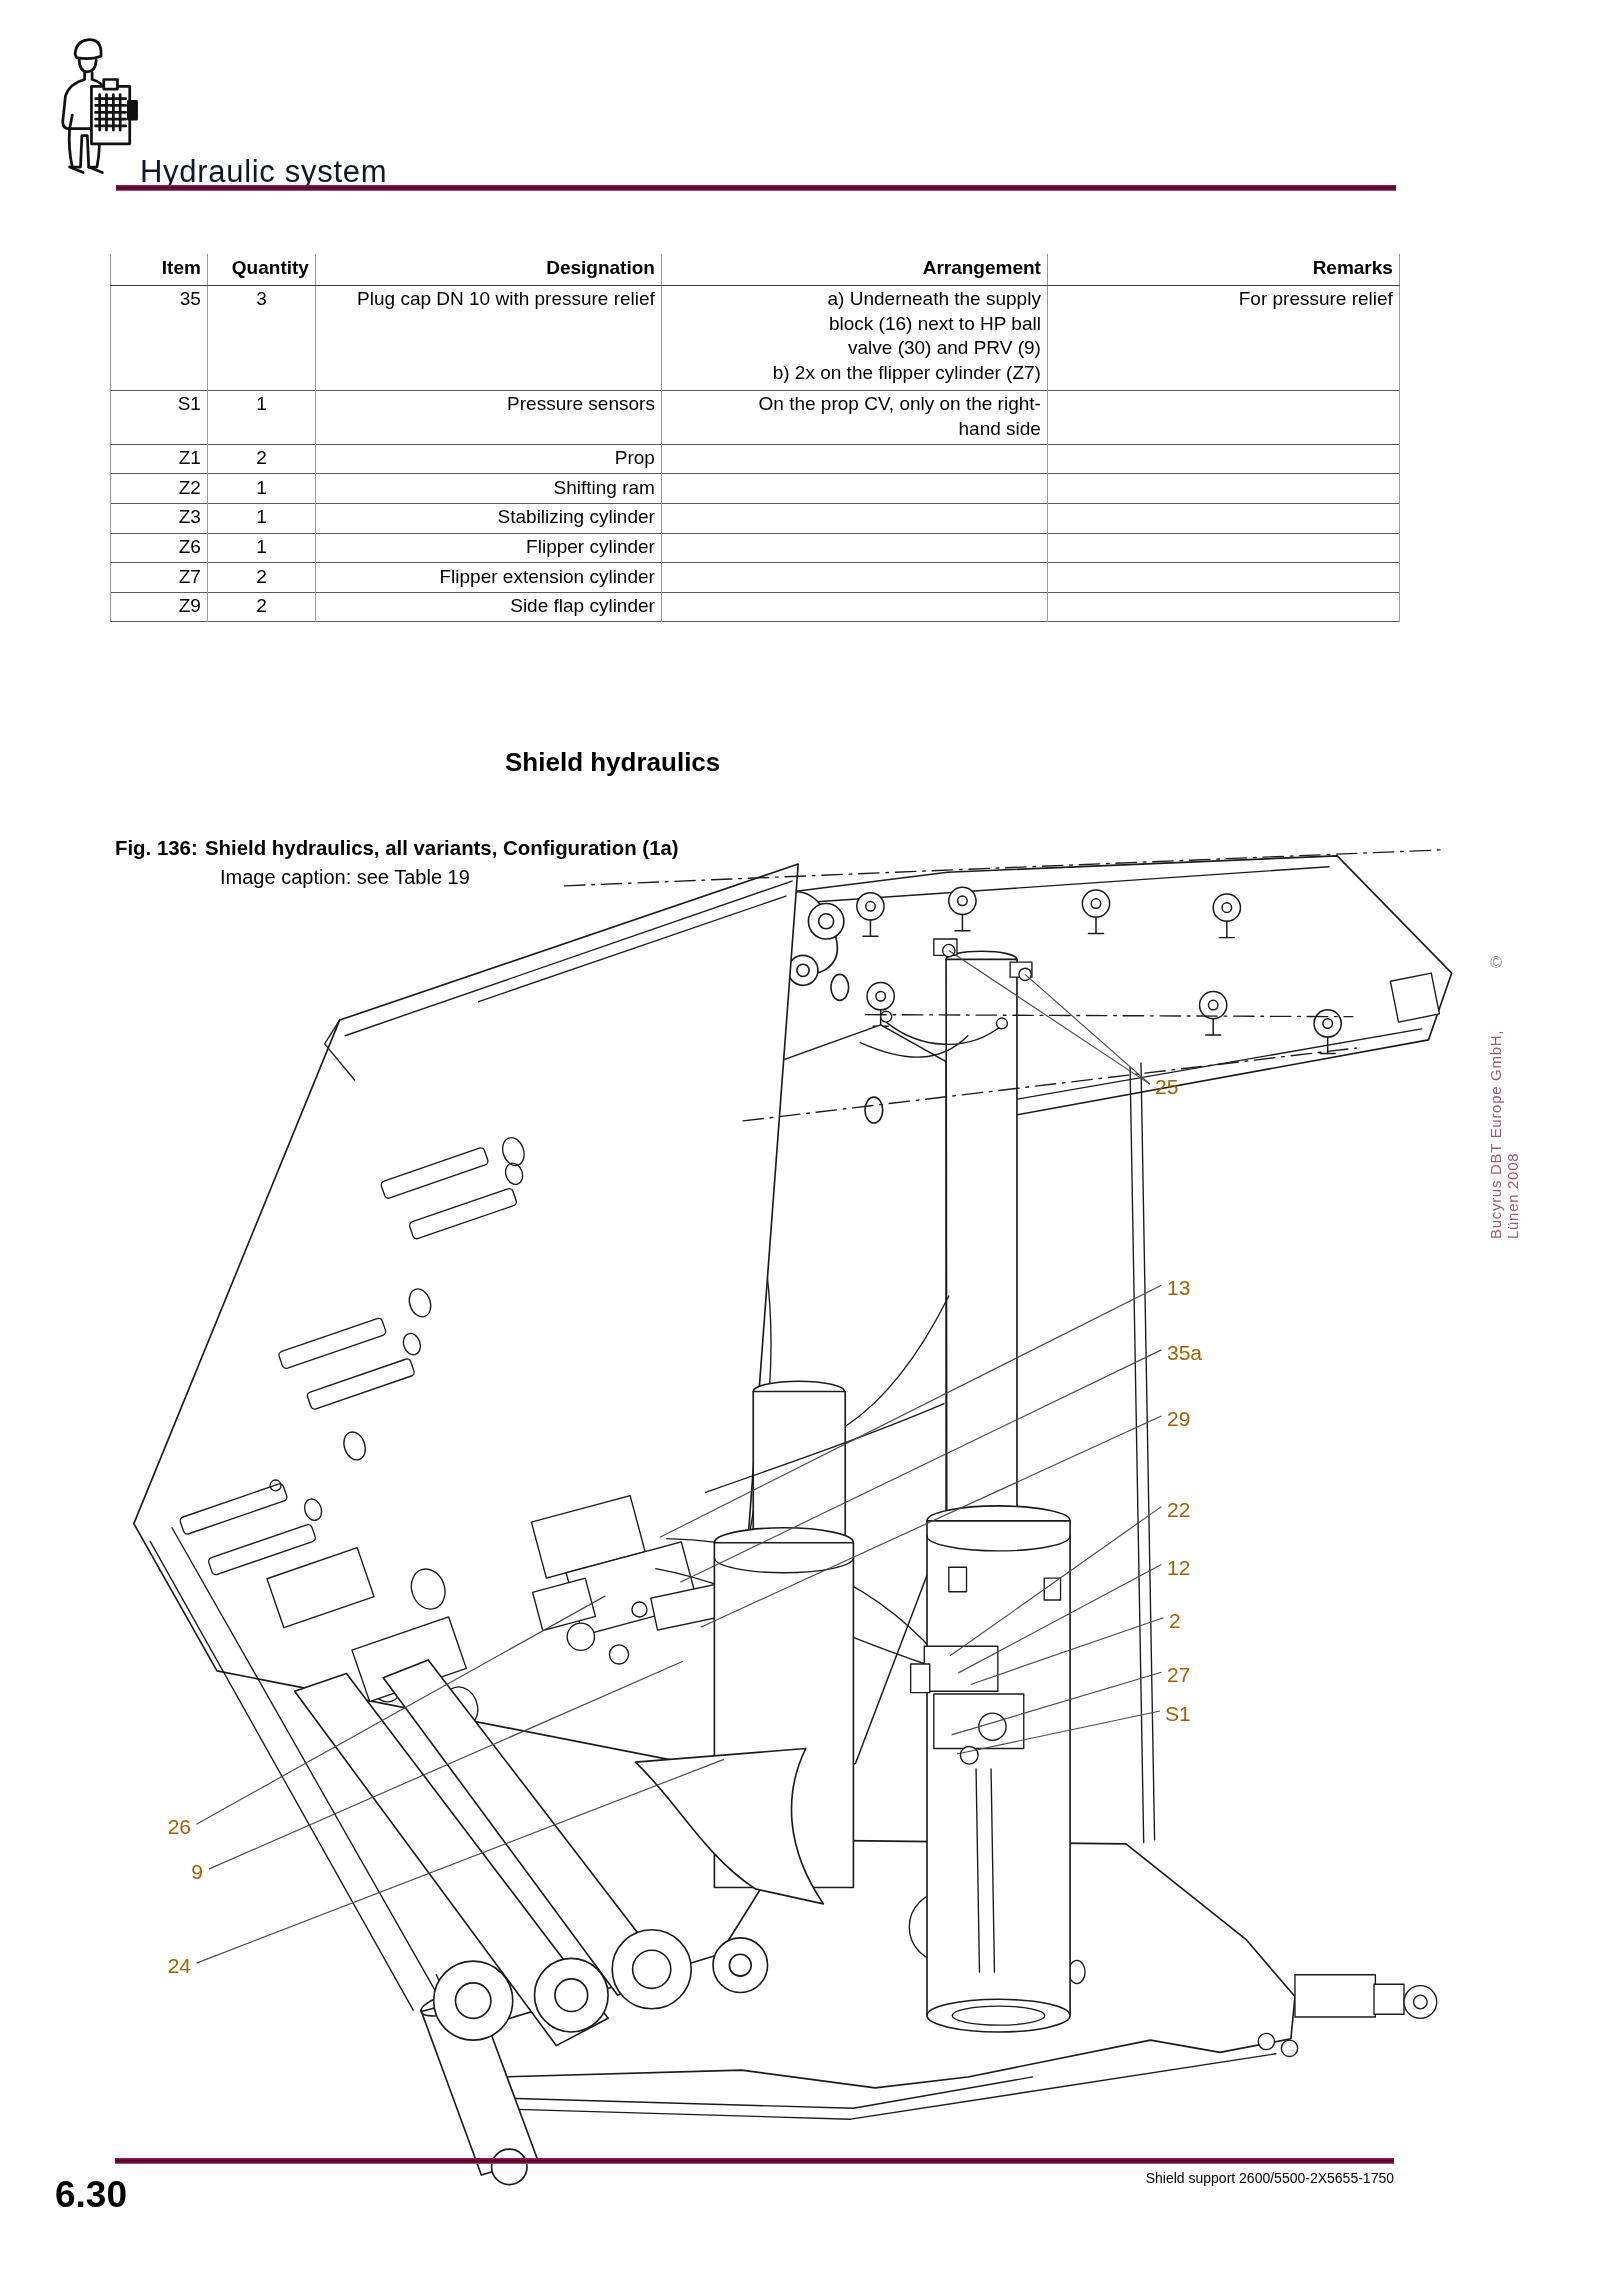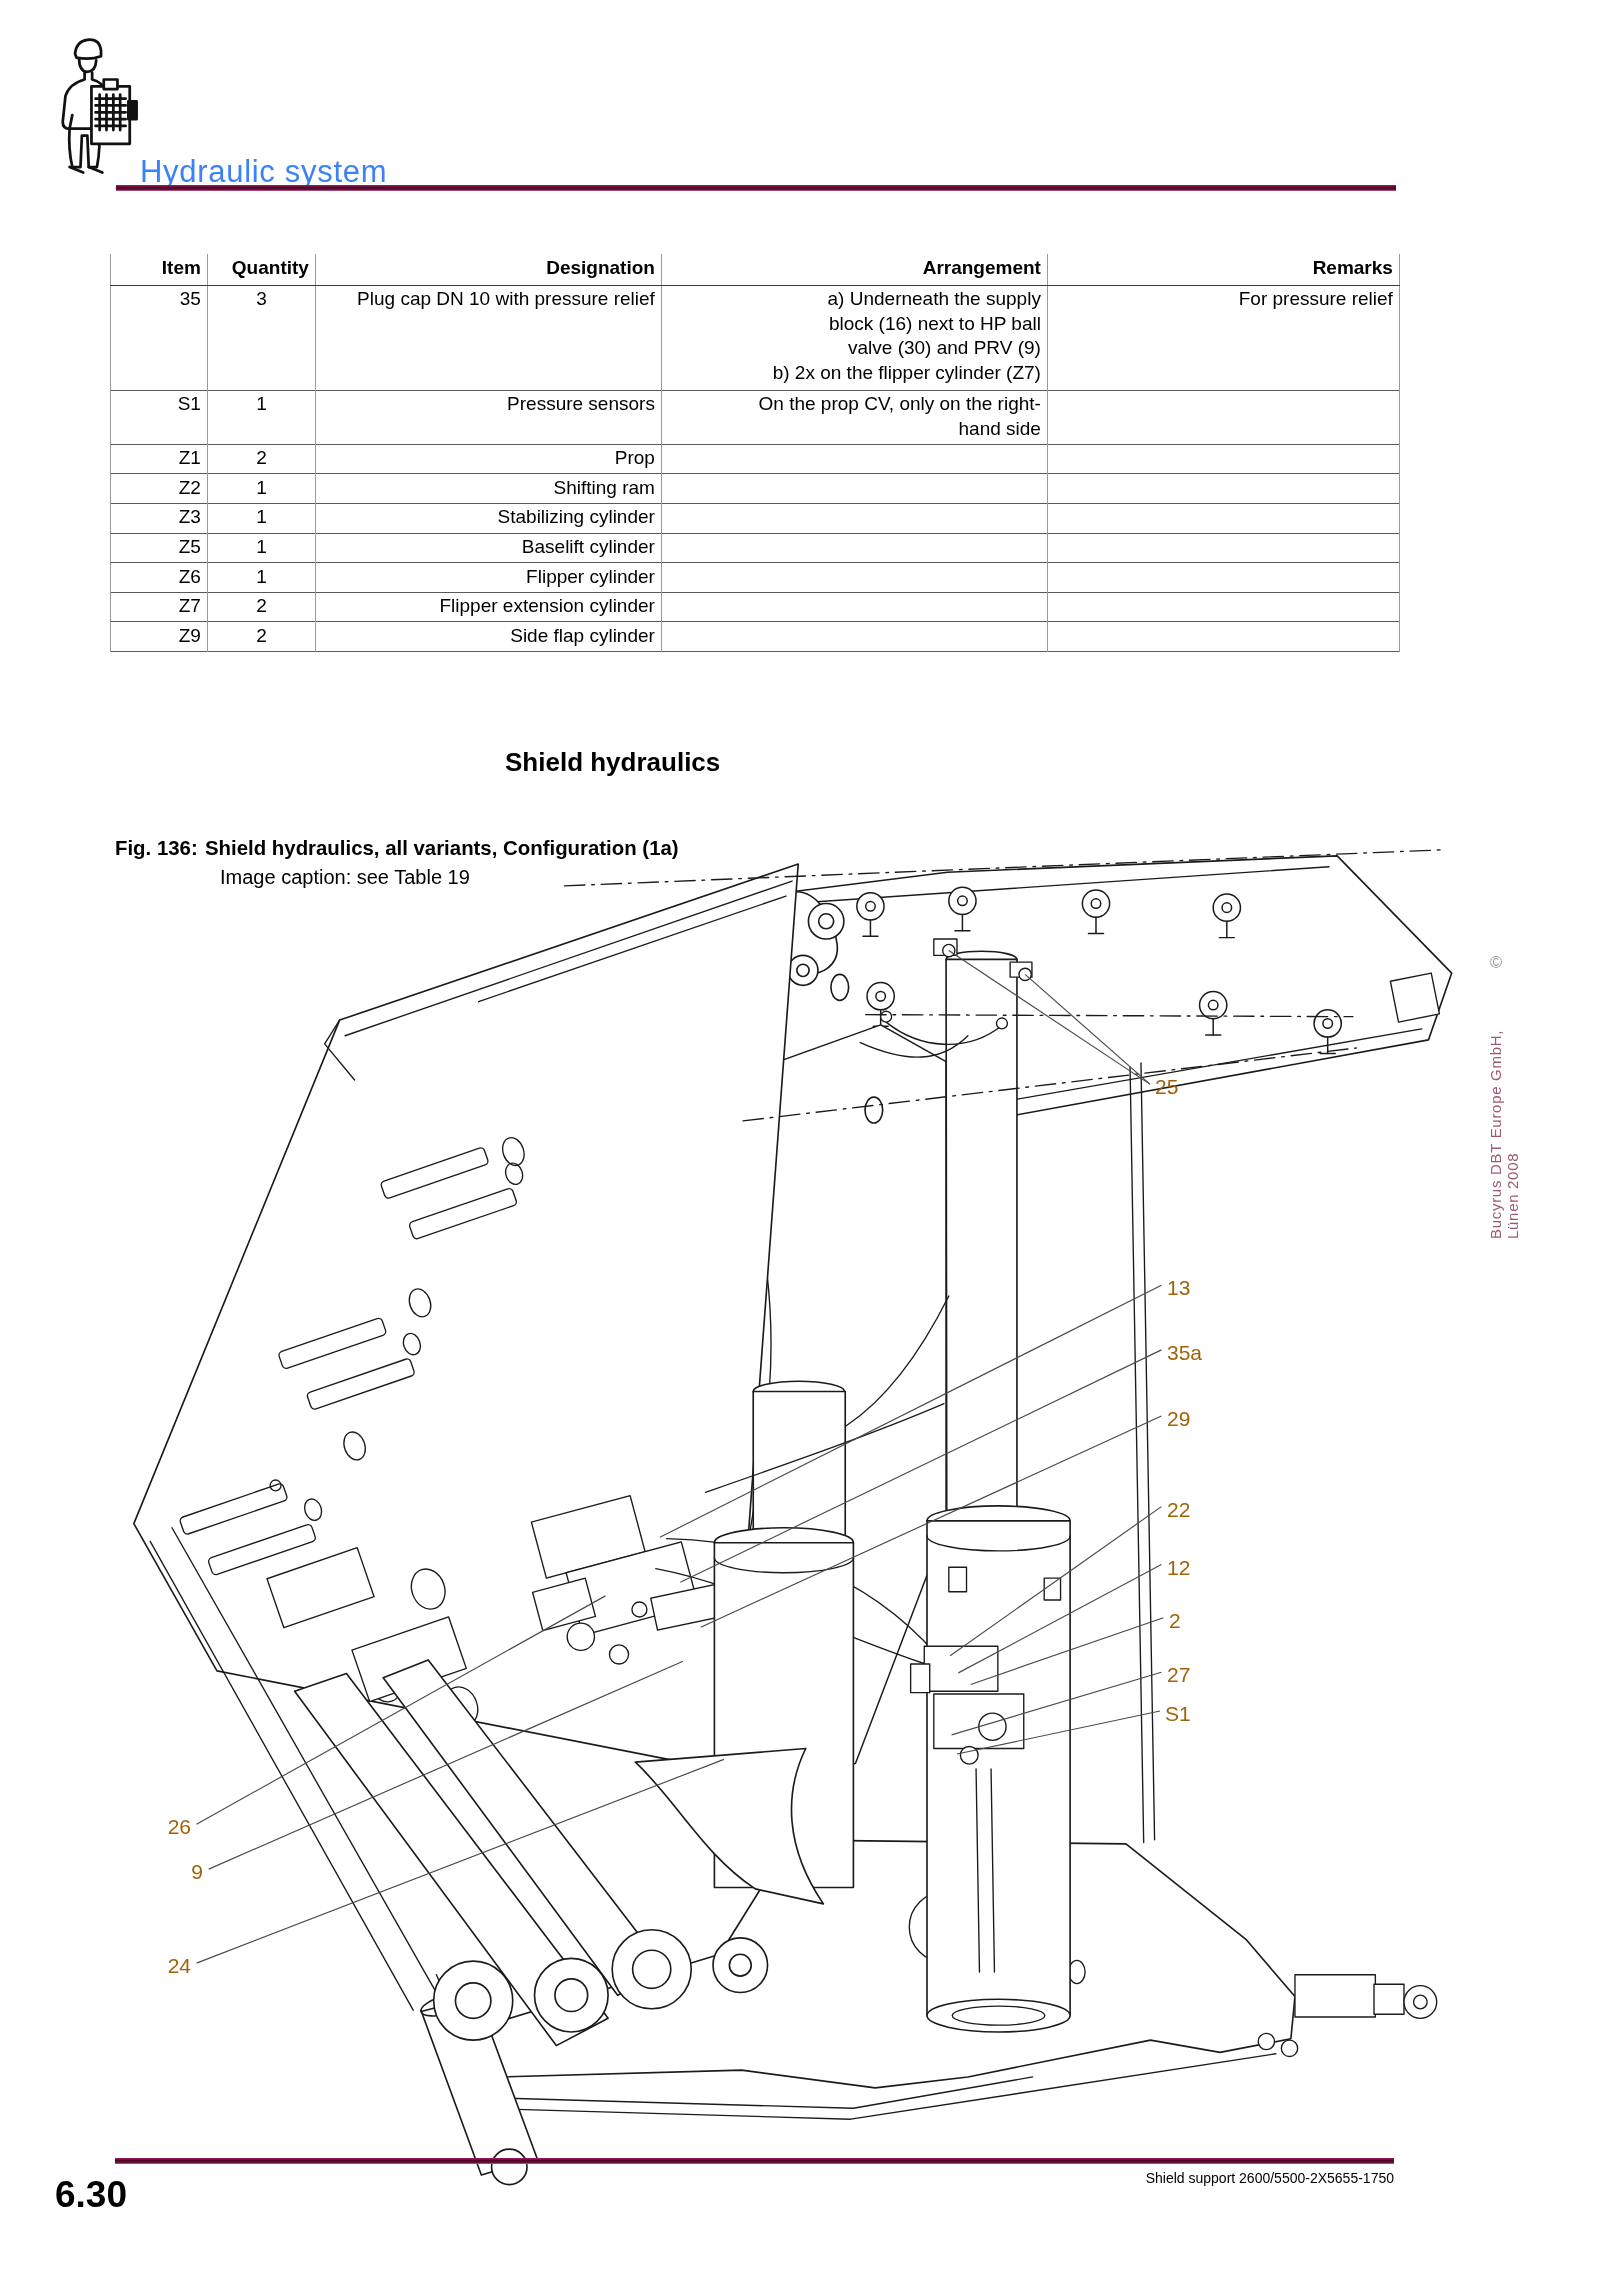--- a/index.html
+++ b/index.html
@@ -1,20 +1,20 @@
 <!DOCTYPE html>
 <html style="font-size:11px"><head>
 <meta charset="utf-8">
 <style>
   html,body{margin:0;padding:0;background:#e8e8e8;}
   .page{position:relative;width:1623px;height:2295px;background:#ffffff;
         font-family:"Liberation Sans","DejaVu Sans",sans-serif;color:#000;overflow:hidden;}
   
   .page-title{position:absolute;left:140px;top:144px;font-size:31px;font-weight:400;
-              letter-spacing:0.7px;color:#3b82f6;margin-top:10px;}
+              letter-spacing:0.7px;color:#0f172a;margin-top:10px;}
   .title-rule,.footer-rule{position:absolute;height:6.1px;
         background:linear-gradient(180deg,#a81a69 0%,#45081f 45%,#6d0f3d 75%,#c2679e 100%);}
   .title-rule{left:116px;top:185px;width:1280px;}
   .footer-rule{left:115px;top:2158px;width:1279px;}
   .worker-icon{position:absolute;left:49px;top:33px;}
   
   .parts-table{position:absolute;left:110px;top:254px;width:1289px;border-collapse:collapse;
                table-layout:fixed;font-size:19px;line-height:24.5px;}
   .parts-table th,.parts-table td{border-left:0.7px solid #9a9a9a;border-right:0.7px solid #9a9a9a;
                padding:1.4px 6.1px 2.7px 6.1px;vertical-align:top;text-align:right;white-space:pre-wrap;}
@@ -118,27 +118,20 @@
           <td class="col-remarks"></td>
         </tr>
         <tr class="short">
           <td class="col-item">Z3</td>
           <td class="col-quantity">1</td>
           <td class="col-designation">Stabilizing cylinder</td>
           <td class="col-arrangement"></td>
           <td class="col-remarks"></td>
         </tr>
         <tr class="short">
-          <td class="col-item">Z5</td>
-          <td class="col-quantity">1</td>
-          <td class="col-designation">Baselift cylinder</td>
-          <td class="col-arrangement"></td>
-          <td class="col-remarks"></td>
-        </tr>
-        <tr class="short">
           <td class="col-item">Z6</td>
           <td class="col-quantity">1</td>
           <td class="col-designation">Flipper cylinder</td>
           <td class="col-arrangement"></td>
           <td class="col-remarks"></td>
         </tr>
         <tr class="short">
           <td class="col-item">Z7</td>
           <td class="col-quantity">2</td>
           <td class="col-designation">Flipper extension cylinder</td>

